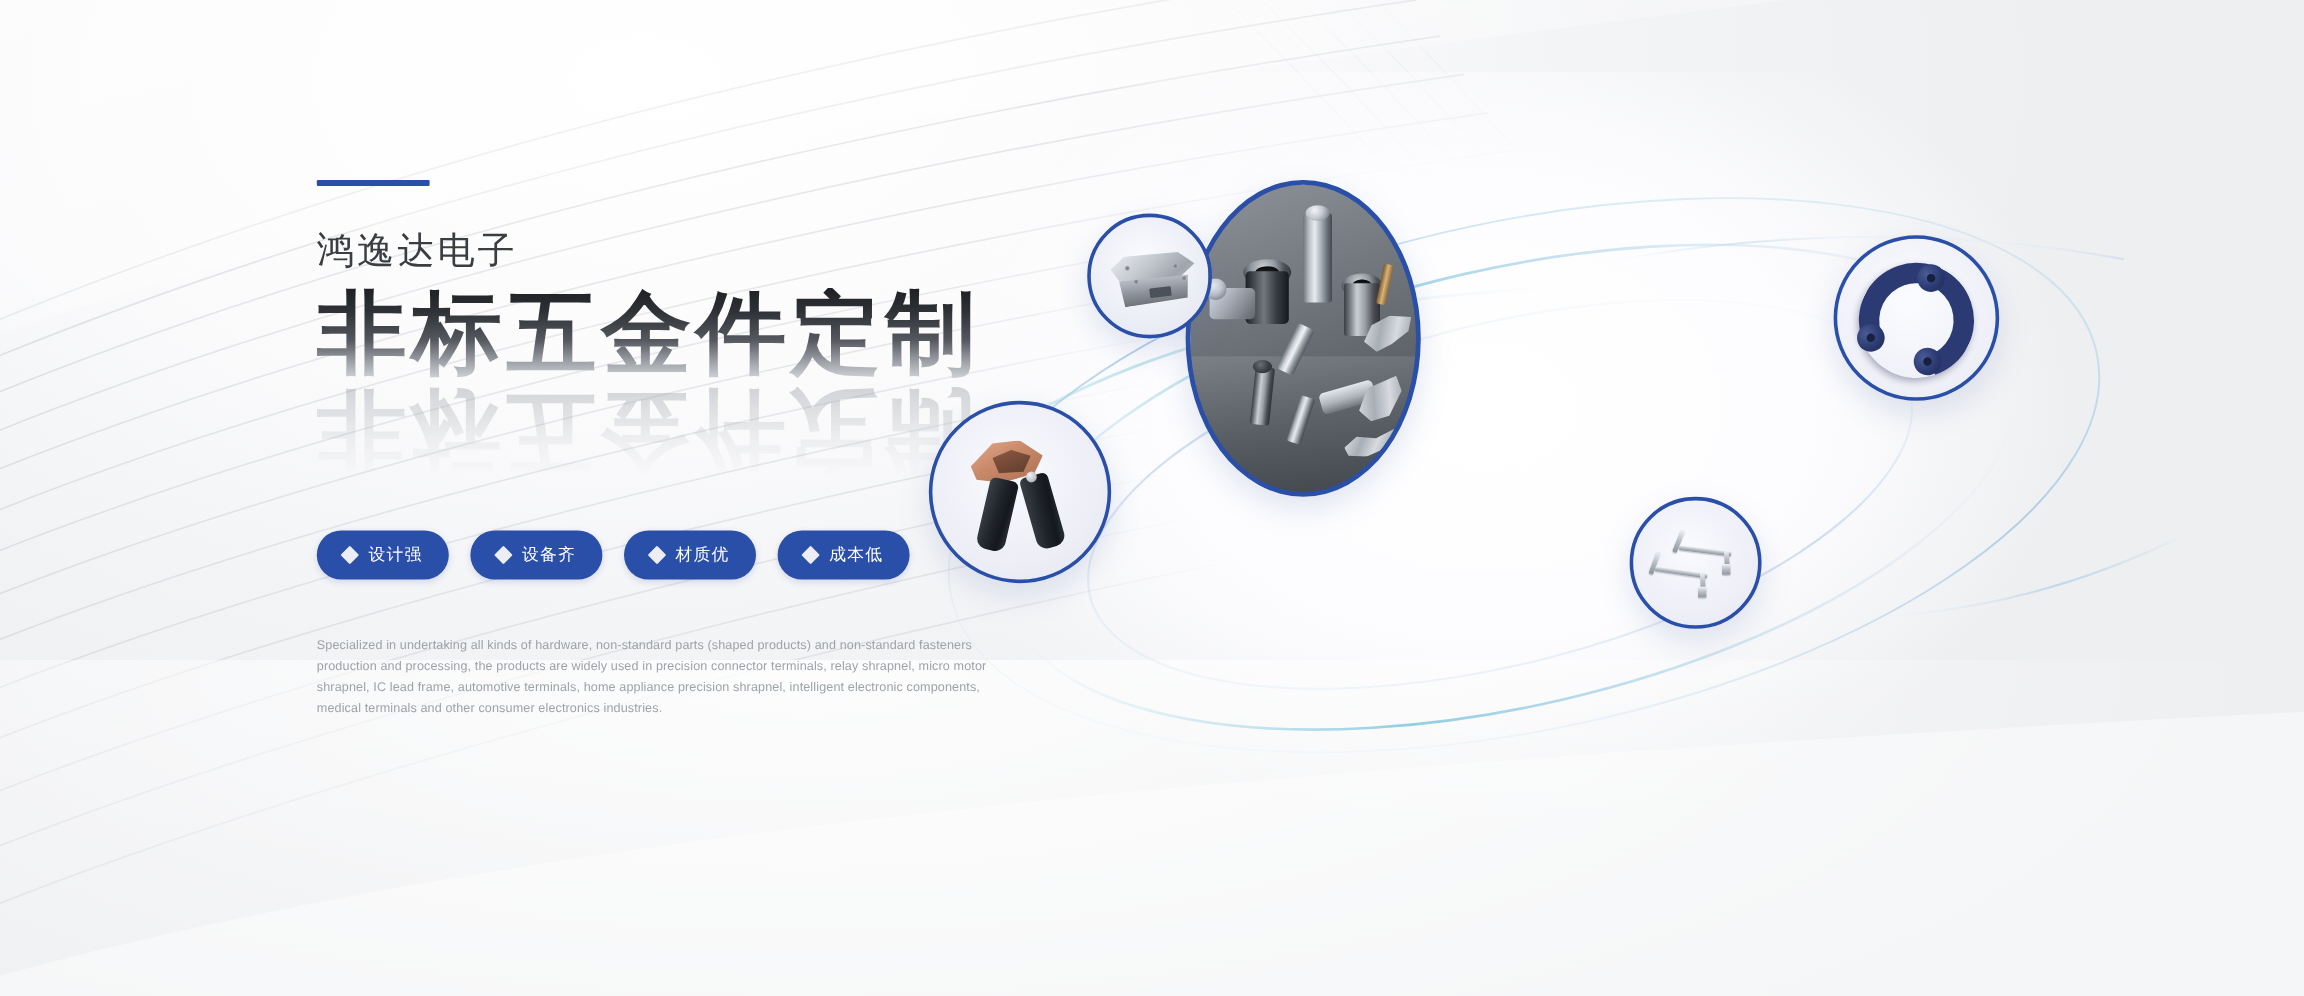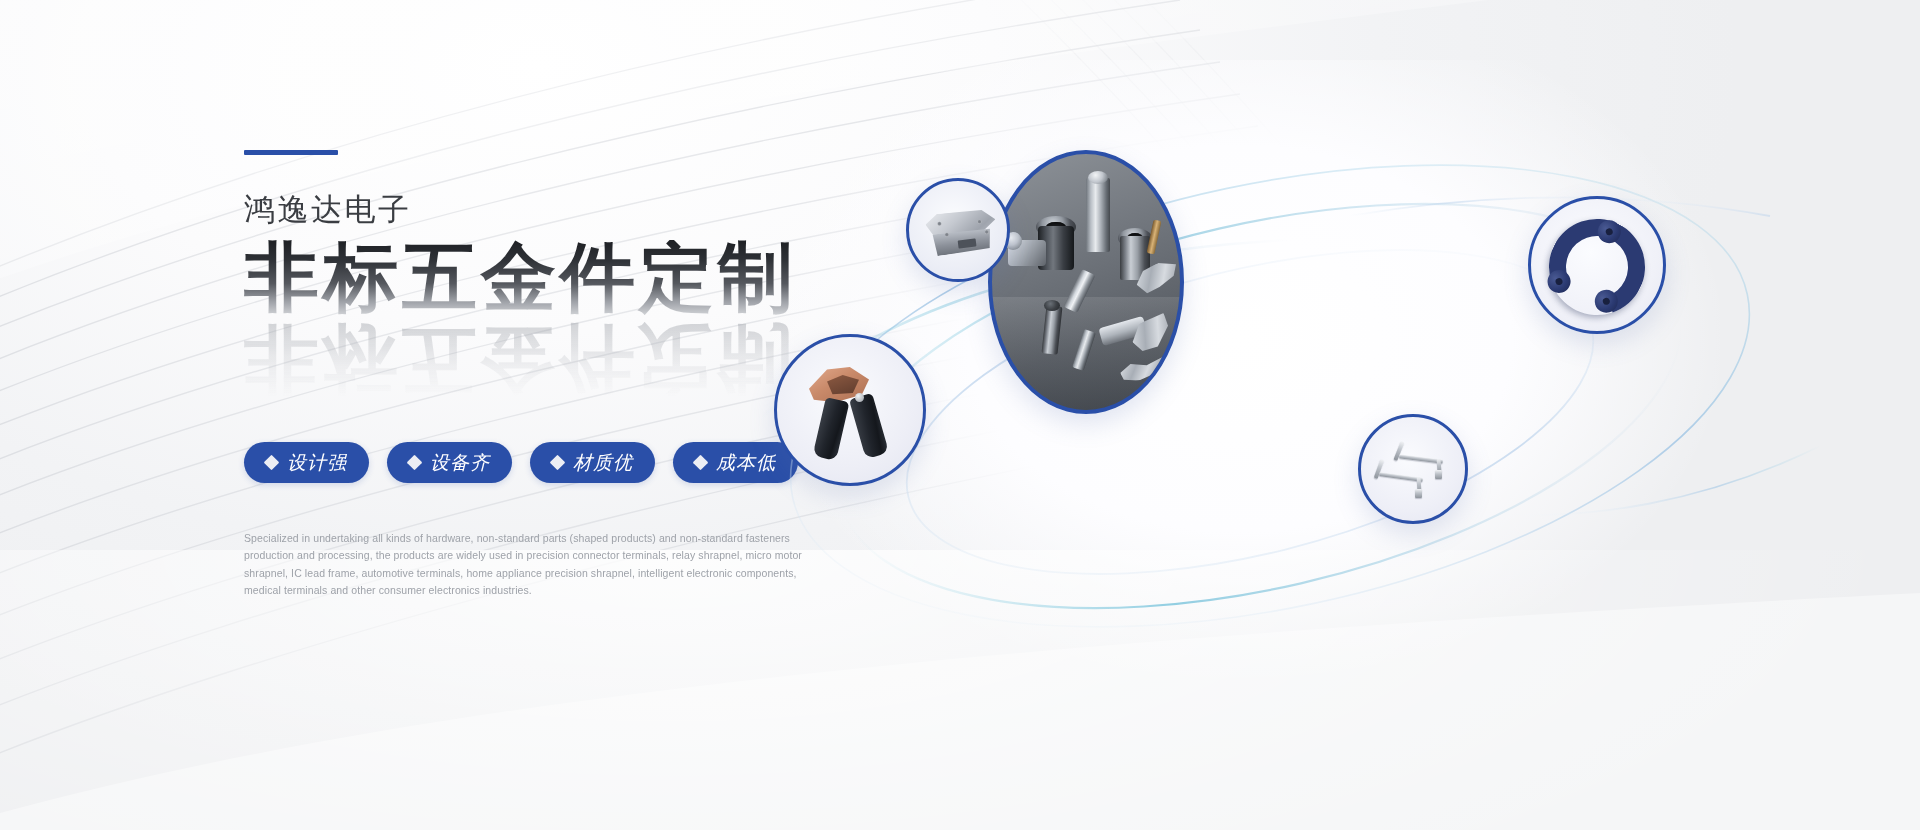--- a/index.html
+++ b/index.html
@@ -24,21 +24,21 @@
     background:radial-gradient(ellipse at 50% 45%, #ffffff 0%, #fdfdff 40%, rgba(244,246,252,0) 72%);
     pointer-events:none;
   }
   .bg-glow-bottom{
     position:absolute; left:0; bottom:-140px; width:1920px; height:420px;
     background:radial-gradient(ellipse at 35% 0%, rgba(255,255,255,.85) 0%, rgba(240,241,244,0) 70%);
     pointer-events:none;
   }
 
   
-  .left{ position:absolute; left:244px; top:150px; width:680px; }
+  .left{ position:absolute; left:264px; top:150px; width:680px; }
 
   .accent-bar{
     width:94px; height:5px; border-radius:1px;
     background:#2a4fa8;
     margin-bottom:37px;
   }
 
   .company{
     font-size:31px; letter-spacing:2.5px; color:#3a3d42;
     font-weight:400; line-height:1.1;
@@ -65,25 +65,24 @@
     opacity:.75;
     pointer-events:none;
   }
 
   
   .pills{ display:flex; gap:18px; margin-top:72px; }
   .pill{
     height:41px; padding:0 22px; border-radius:21px;
     background:#2a4fa8;
     display:flex; align-items:center; gap:10px;
-    color:#ffffff; font-size:19px; letter-spacing:1px;
+    color:#ffffff; font-size:14px; letter-spacing:1px;
     font-family:"DejaVu Sans","Liberation Sans",sans-serif;
     box-shadow:0 2px 6px rgba(42,79,168,.18);
     white-space:nowrap;
-    font-style:italic;
   }
   .pill .dia{
     width:11px; height:11px; background:#eceef4;
     transform:rotate(45deg); flex:0 0 auto;
     border-radius:1px;
   }
 
   
   .para{
     margin-top:47px; width:560px;

